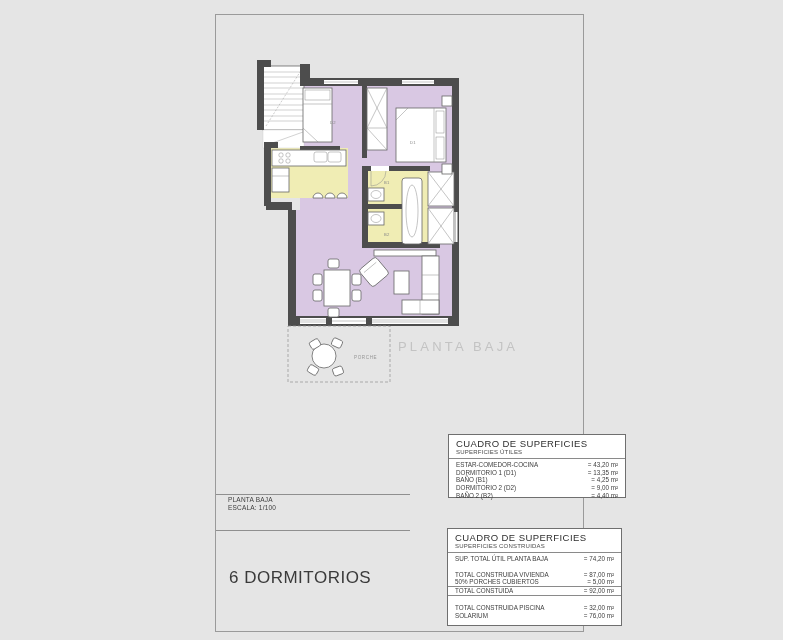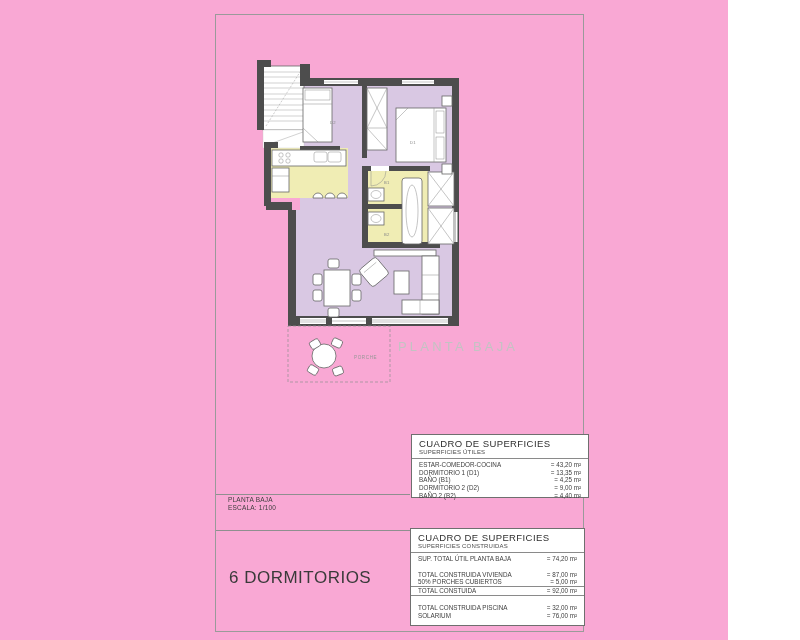--- a/index.html
+++ b/index.html
@@ -1,23 +1,23 @@
 <!DOCTYPE html>
 <html><head>
 <meta charset="utf-8">
 <style>
   html,body{margin:0;padding:0;background:#fff;font-family:"Liberation Sans",sans-serif;}
-  .page{position:relative;width:728px;height:640px;background:#f9a8d4;overflow:hidden;}
+  .page{position:relative;width:783px;height:640px;background:#e5e5e5;overflow:hidden;}
   .frame{position:absolute;left:215px;top:14px;width:367px;height:616px;border:1px solid #9a9a9a;}
   .plan-svg{position:absolute;left:215px;top:14px;width:368px;height:478px;}
   .hline{position:absolute;height:1px;background:#8f8f8f;}
   .h1{left:216px;top:494px;width:194px;}
   .h2{left:216px;top:530px;width:194px;}
   
-  .stable{position:absolute;background:#fff;border:1px solid #6f6f6f;color:#3a3a3a;}
+  .stable{position:absolute;background:#fff;border:1px solid #6f6f6f;color:#3a3a3a;margin-left:37px;}
   .t1{left:411px;top:434px;width:176px;height:62px;}
   .t2{left:410px;top:528px;width:173px;height:96px;}
   .stable .inner{padding:4px 7px 0 7px;}
   .ttl{font-size:9.5px;letter-spacing:.4px;color:#2e2e2e;line-height:10px;white-space:nowrap;}
   .sub{font-size:6px;color:#4a4a4a;line-height:7px;letter-spacing:.2px;}
   .tdiv{height:1px;background:#8a8a8a;margin:2px -7px 2px -7px;}
   .trow{display:flex;justify-content:space-between;font-size:6.3px;line-height:7.7px;color:#3d3d3d;white-space:nowrap;}
   .trow .val{text-align:right;}
   .spacer{height:8px;}
   .boxed{border-top:1px solid #8a8a8a;border-bottom:1px solid #8a8a8a;margin:0 -7px;padding:0 7px;}

